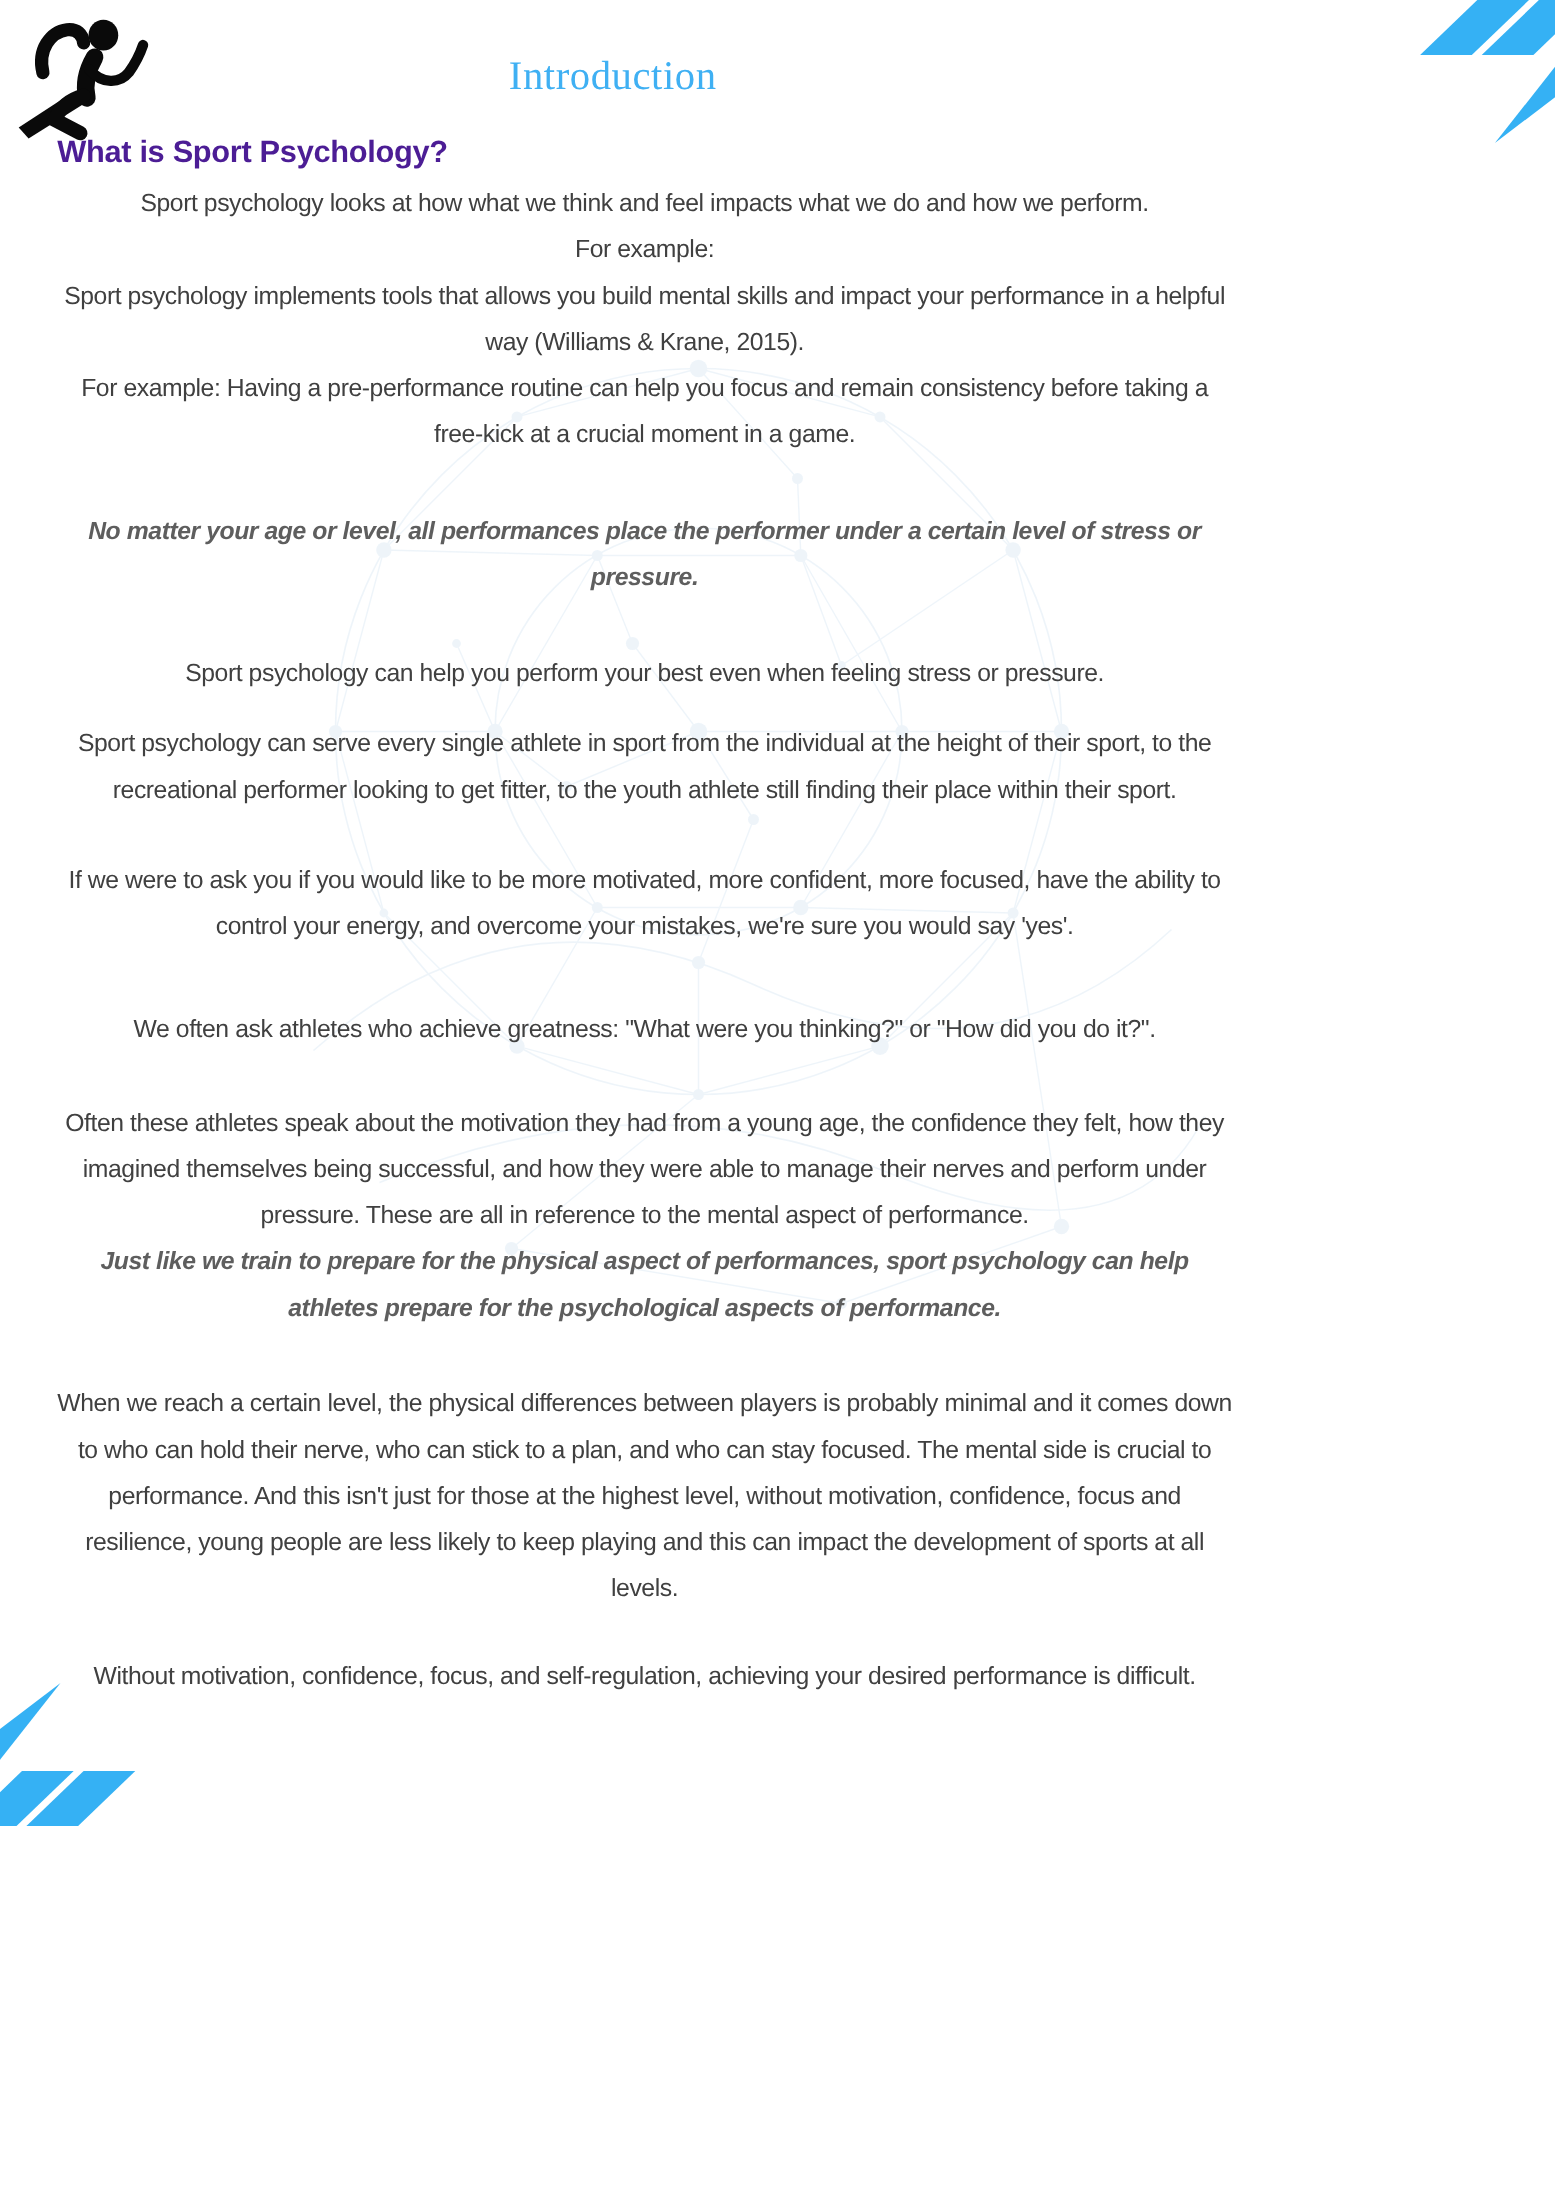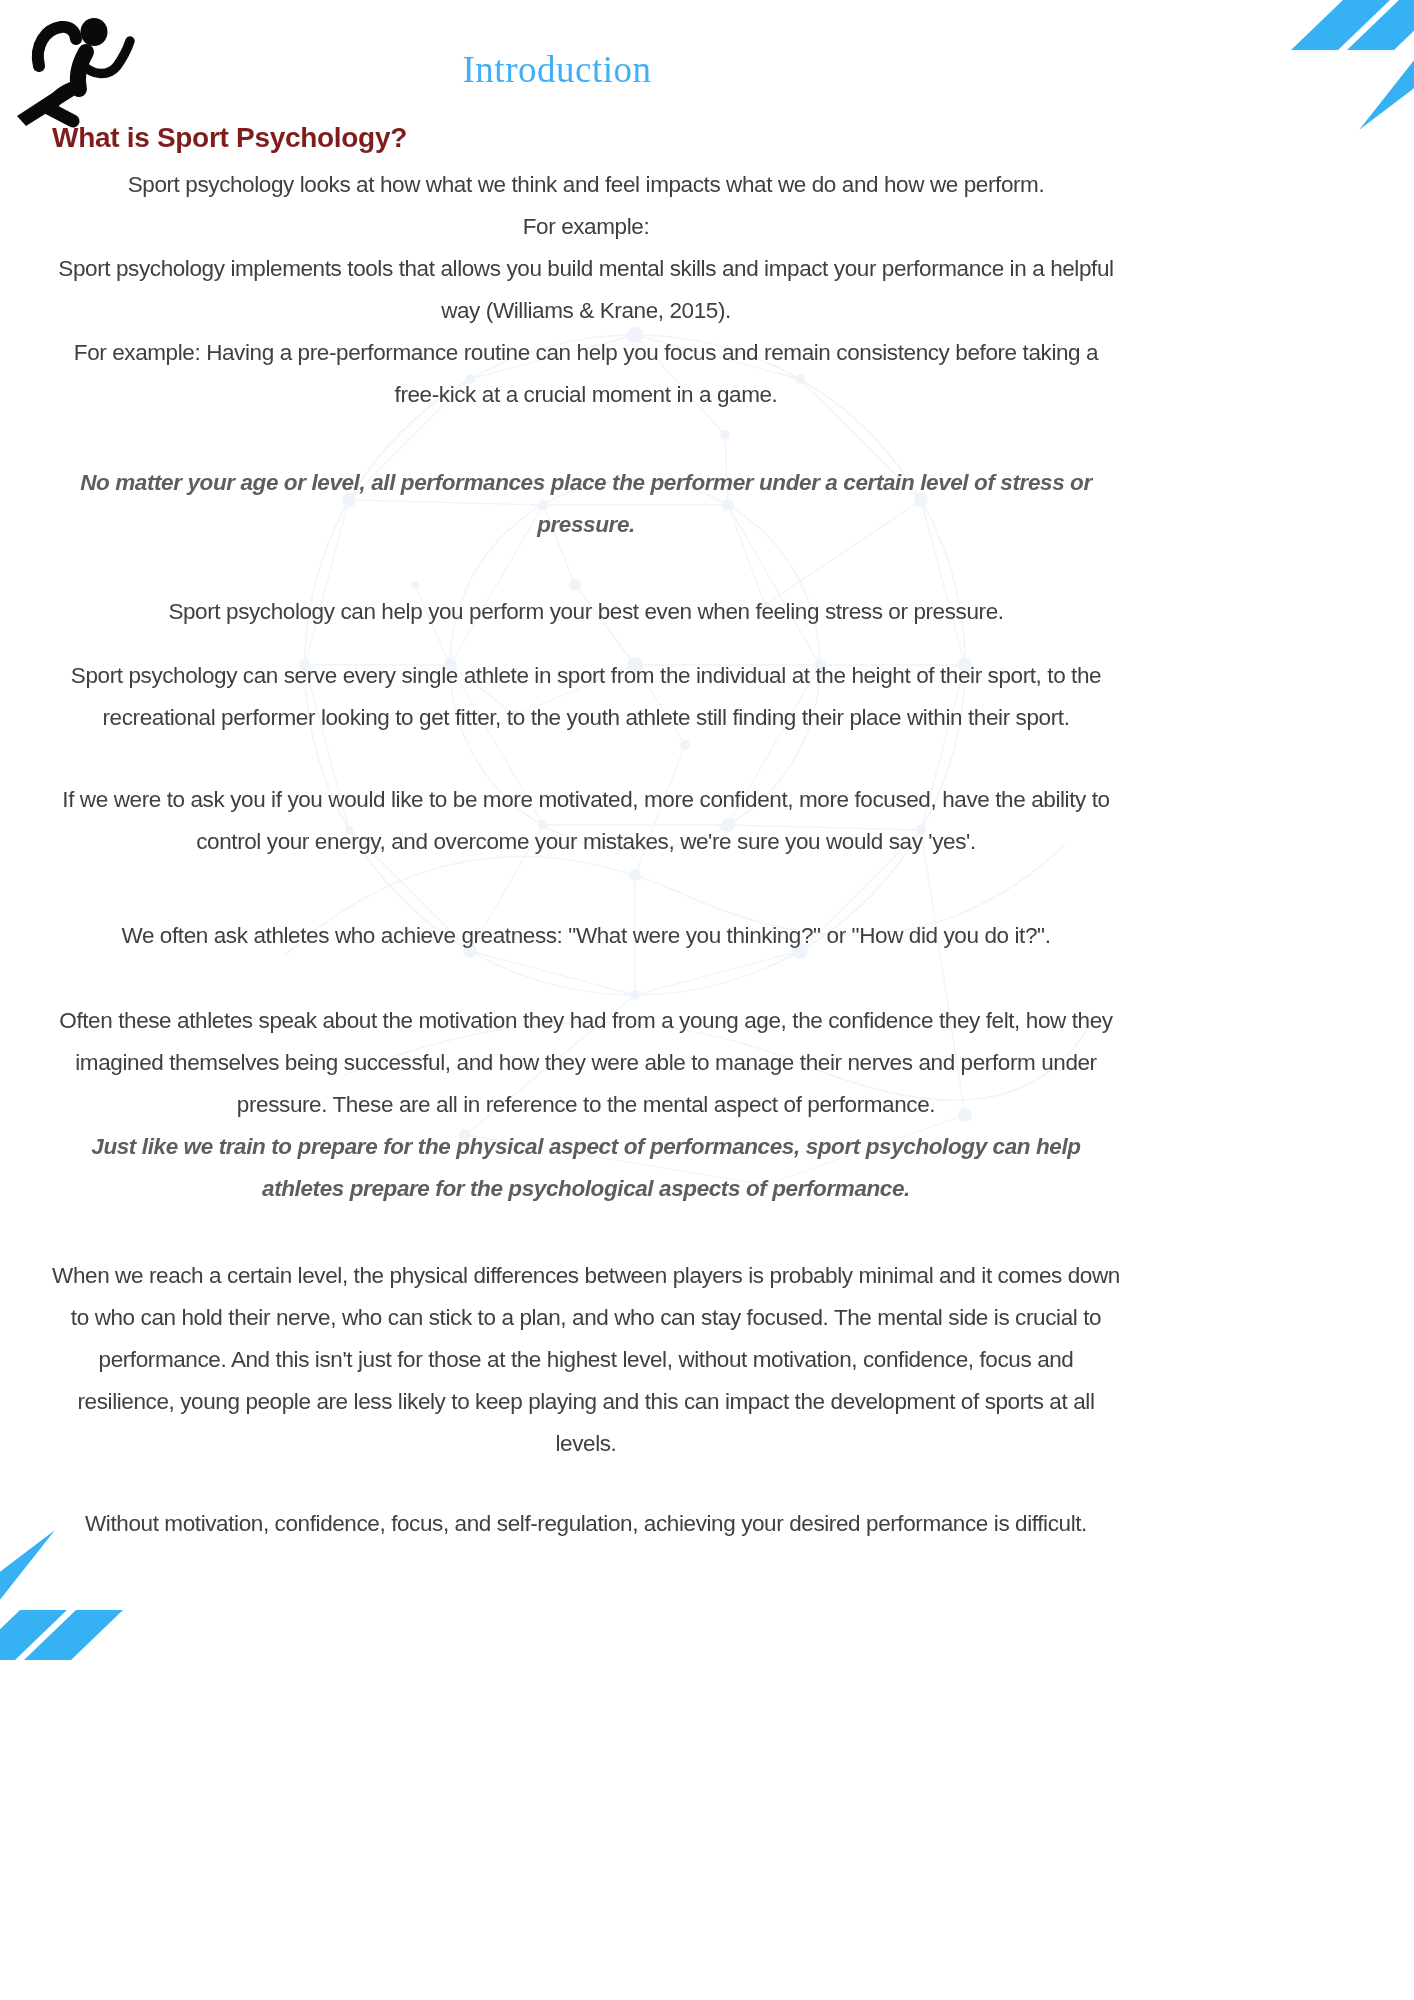--- a/index.html
+++ b/index.html
@@ -17,21 +17,21 @@
   .doc-title{
     position:absolute;top:48px;left:52px;width:1010px;text-align:center;
     font-family:"Liberation Serif", serif;font-size:37px;color:#3fb0f3;letter-spacing:0.5px;
   }
   
   .content{
     position:absolute;top:120px;left:52px;width:1068px;
     color:#404040;font-size:22.5px;line-height:42px;letter-spacing:-0.4px;
   }
   .content h2{
-    font-size:28px;line-height:36px;color:#7f1d1d;margin:0 0 8px 0;
+    font-size:28px;line-height:36px;color:#4c1d95;margin:0 0 8px 0;
     font-weight:700;letter-spacing:-0.3px;
   }
   .p{margin:0;text-align:center;}
   .em-text{font-style:italic;font-weight:700;color:#5e5e5e;}
   .b-p1{margin-bottom:0;}
   .b-bullets{margin-bottom:92px;}
   .b-p2{margin-bottom:46px;}
   .b-em1{margin-bottom:45px;}
   .b-p3{margin-bottom:22px;margin-top:36px;}
   .b-h2{margin-bottom:8px;}

